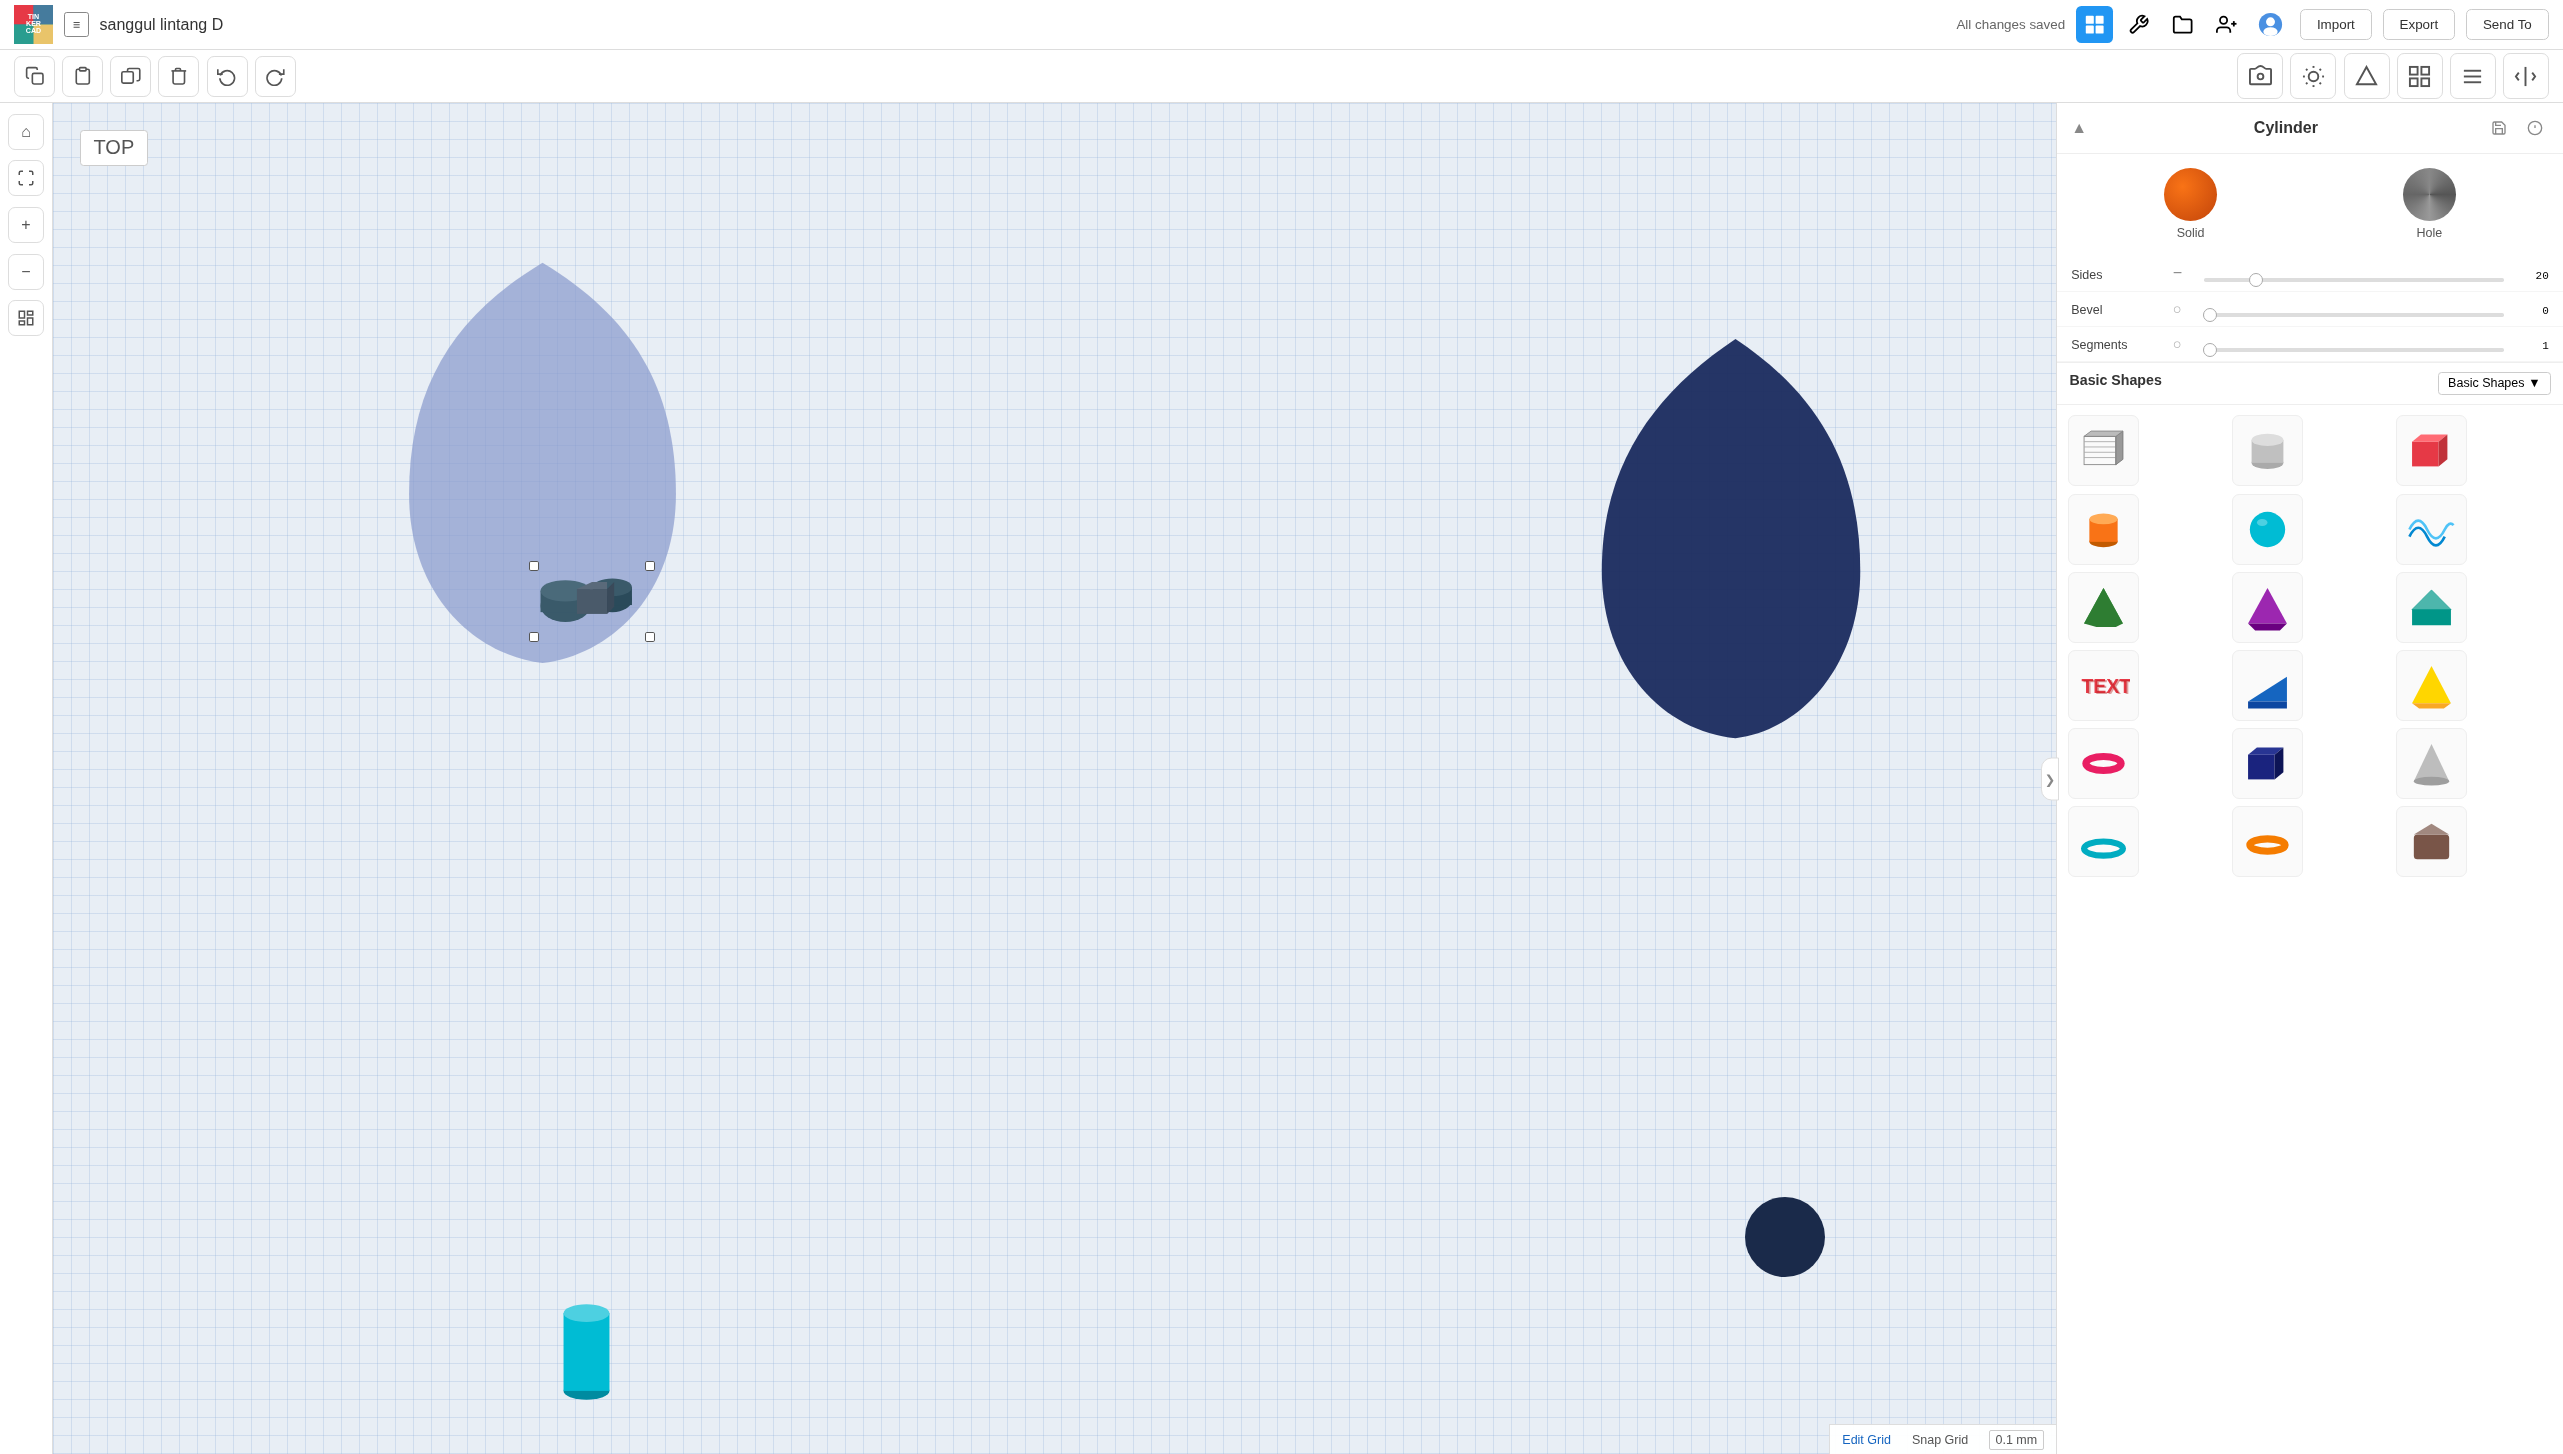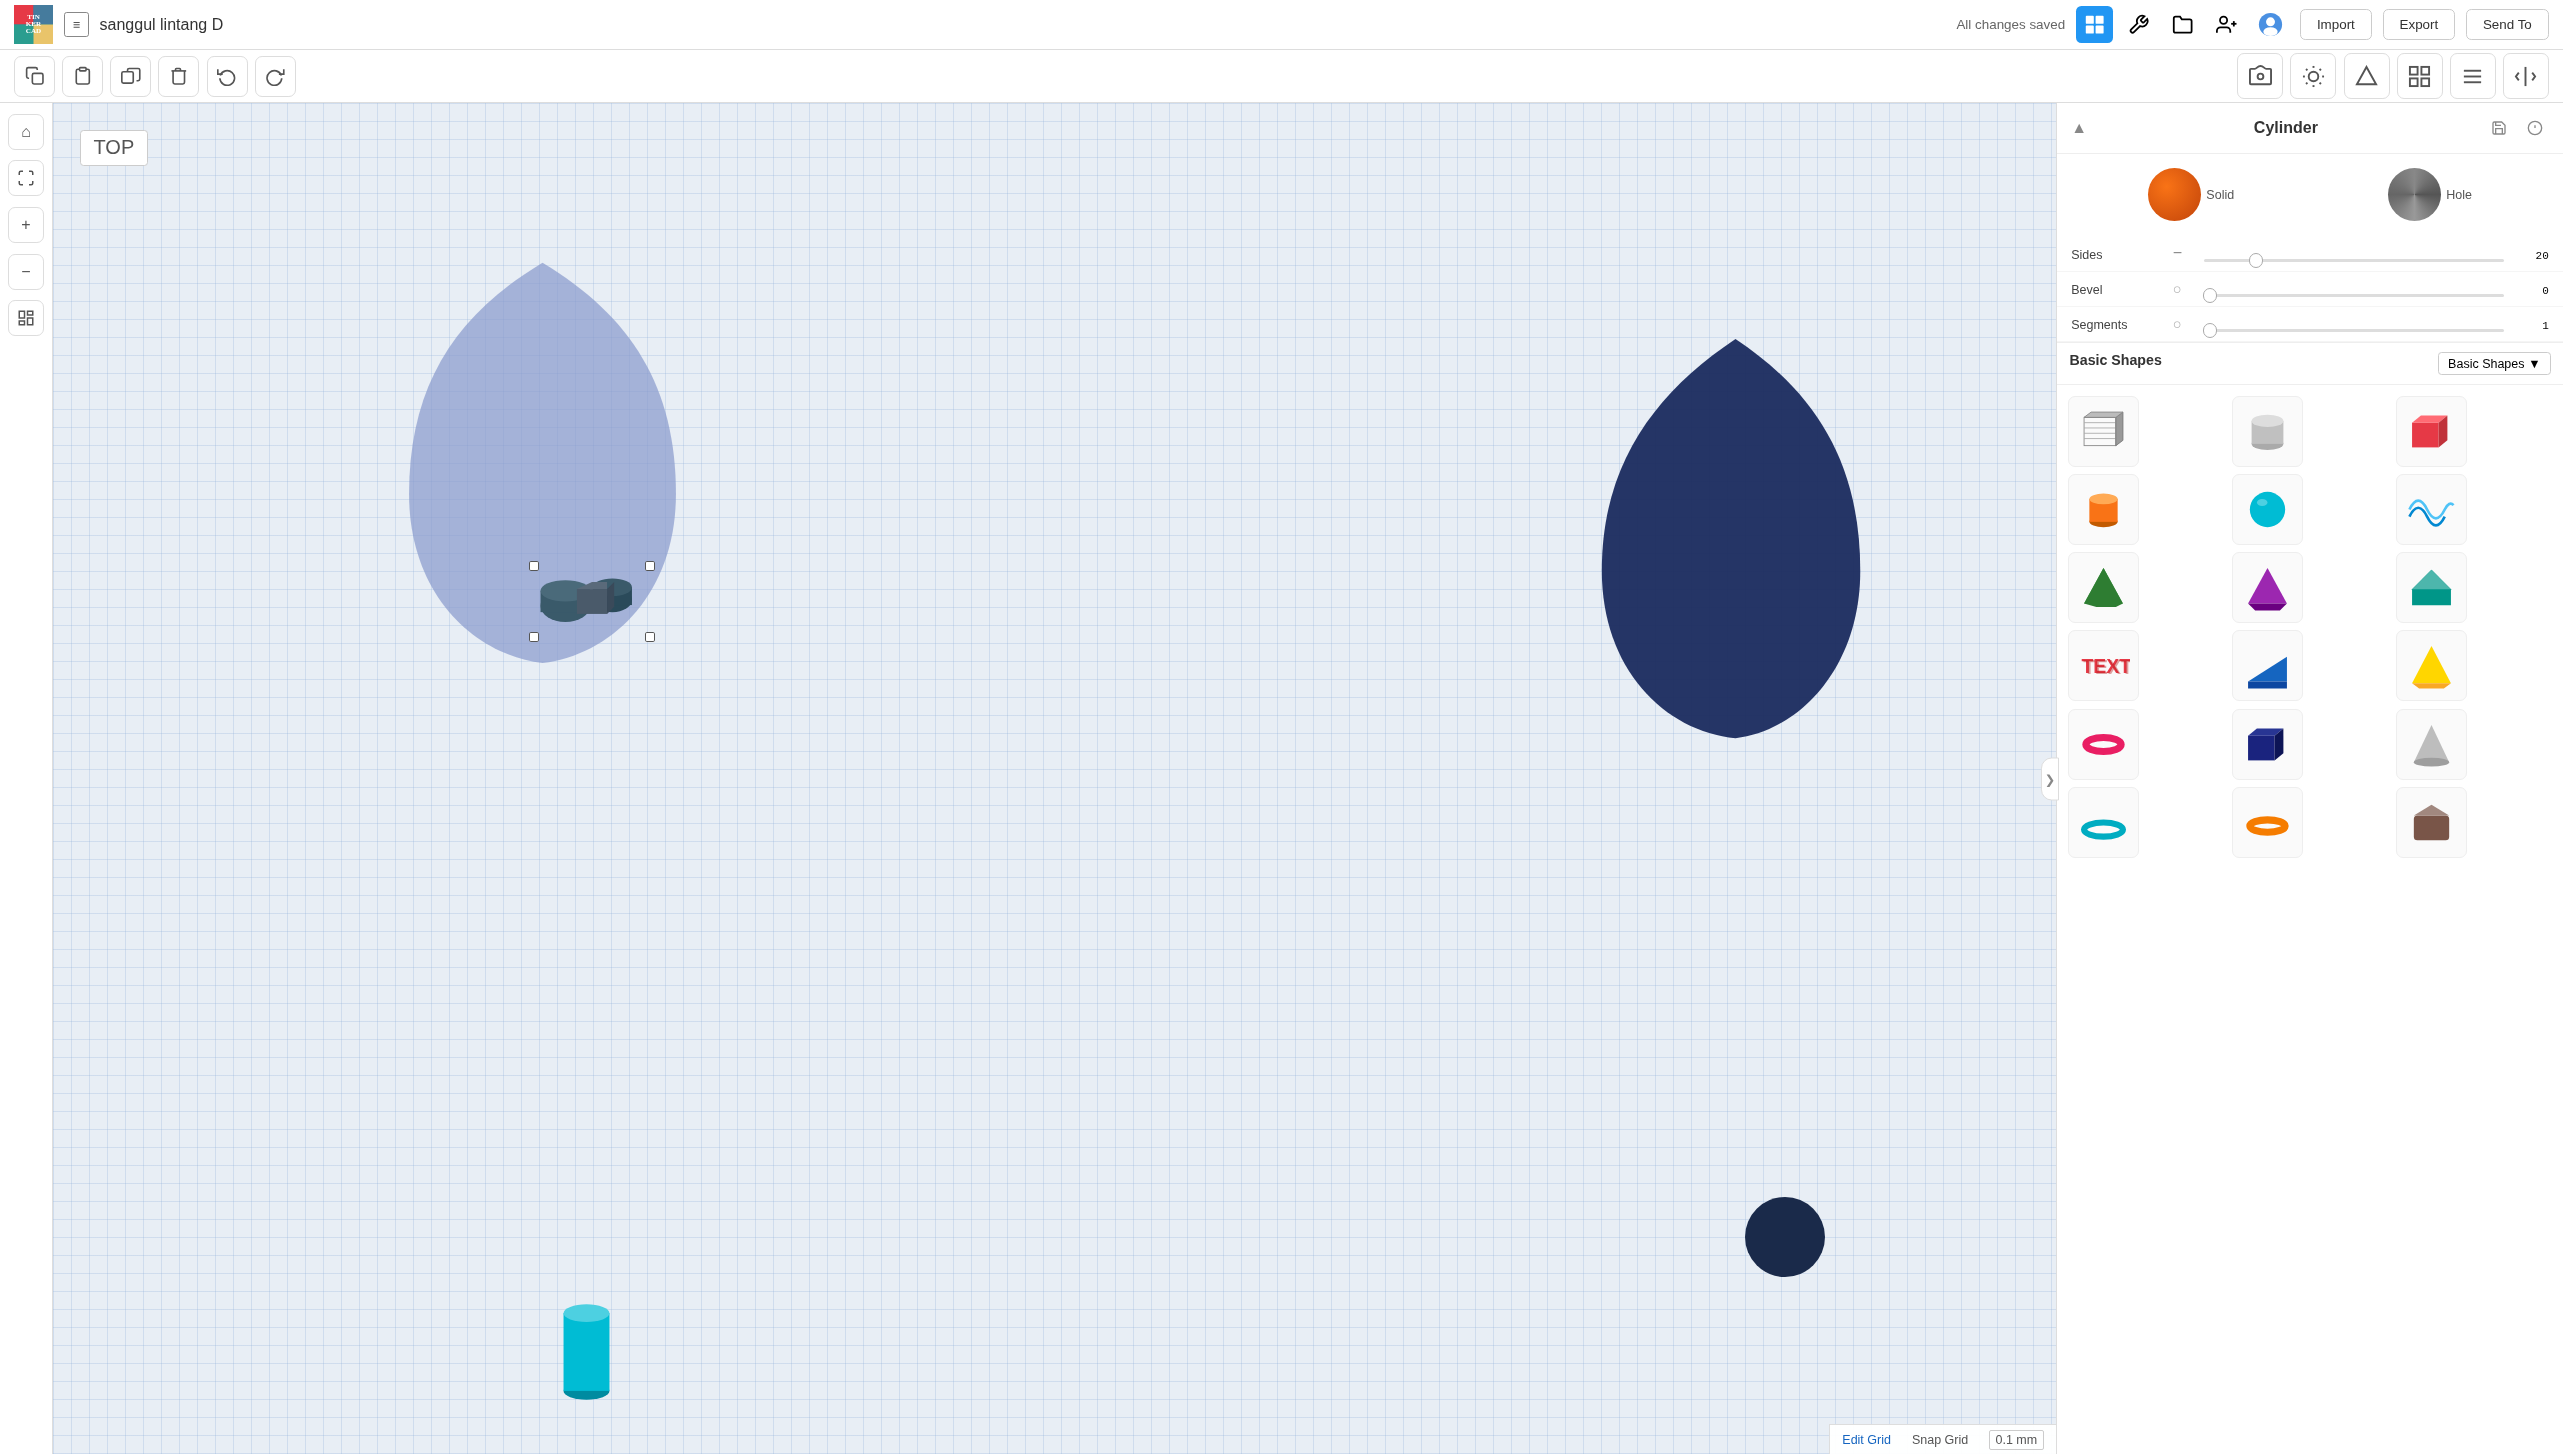--- a/index.html
+++ b/index.html
@@ -10,21 +10,21 @@
       height: 50px;
       background: #ffffff;
       border-bottom: 0.9px solid #ddd;
       display: flex;
       align-items: center;
       padding: 0 14.2px;
       gap: 10.7px;
       flex-shrink: 0;
     }
     #topbar .logo {
-      display: flex; align-items: center; gap: 3.6px; font-family: Liberation Serif, serif;
+      display: flex; align-items: center; gap: 3.6px;
     }
     .logo-box {
       width: 39px; height: 39px;
       background: linear-gradient(135deg, #e63946 25%, #457b9d 25%, #457b9d 50%, #2a9d8f 50%, #2a9d8f 75%, #e9c46a 75%);
       border-radius: 3.6px;
       display: flex; align-items: center; justify-content: center;
       font-size: 9px; font-weight: bold; color: white;
     }
     #topbar .doc-icon {
       width: 25px; height: 25px;
@@ -210,21 +210,21 @@
     }
 
     
     .solid-hole {
       display: flex;
       justify-content: space-around;
       align-items: center;
       padding: 14.2px;
     }
     .sh-option {
-      display: flex; flex-direction: row; align-items: center; gap: 5.3px;
+      display: flex; flex-direction: column; align-items: center; gap: 5.3px;
       cursor: pointer;
     }
     .sh-circle {
       width: 53px; height: 53px; border-radius: 50%;
     }
     .sh-solid { background: radial-gradient(circle at 35% 35%, #f97316, #c2440a); }
     .sh-hole { background: radial-gradient(circle at 35% 35%, #b0b0b0, #505050); 
       background: conic-gradient(from 0deg, #888, #555, #999, #666, #888);
     }
     .sh-label { font-size: 12.5px; color: #555; }

